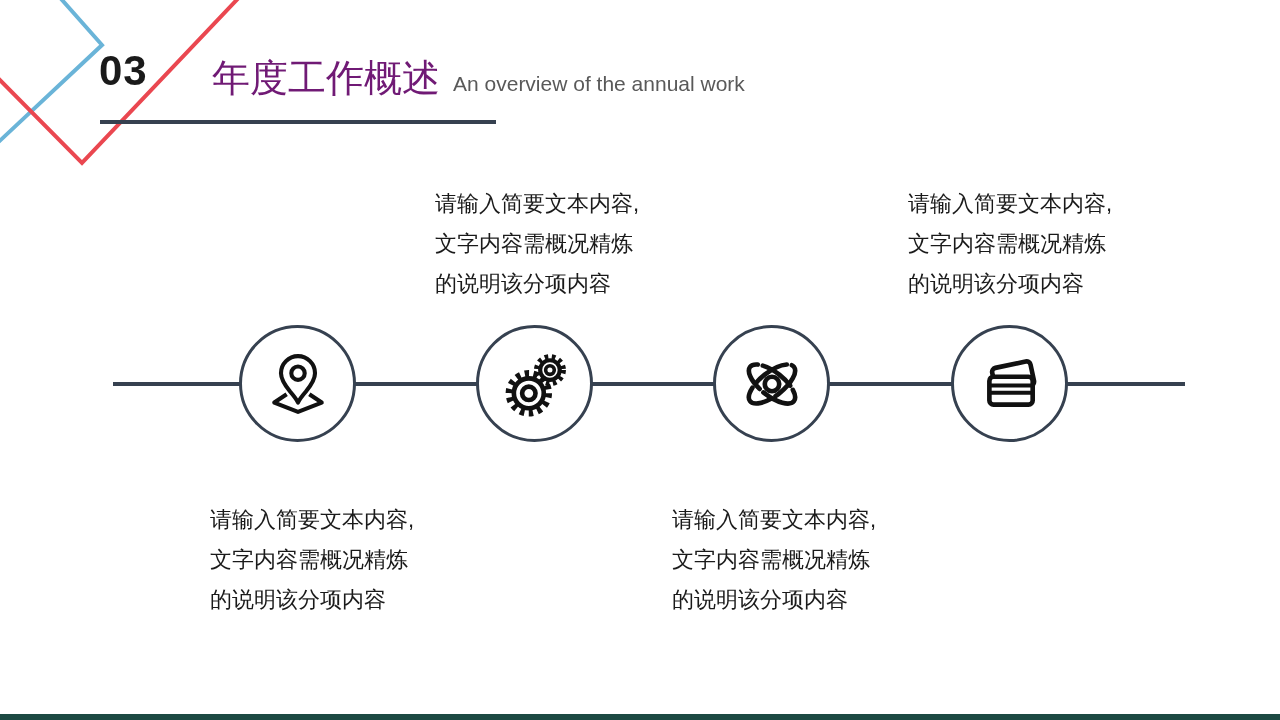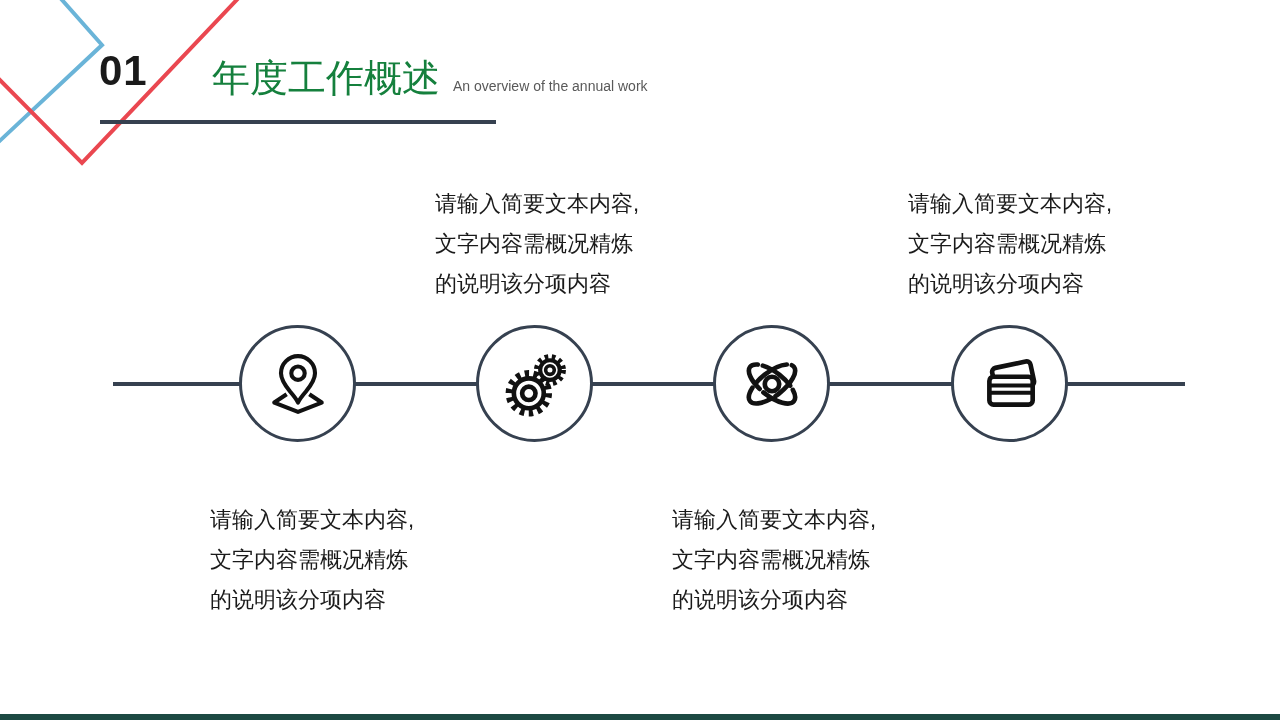--- a/index.html
+++ b/index.html
@@ -11,22 +11,22 @@
   }
   .corner-decor{position:absolute;left:0;top:0;z-index:1;}
   .section-number{
     position:absolute;left:99px;top:50px;z-index:3;
     font-size:42px;font-weight:700;line-height:1;color:#1a1a1a;letter-spacing:1px;
   }
   .title-row{
     position:absolute;left:212px;top:58px;z-index:3;
     display:flex;align-items:baseline;gap:13px;white-space:nowrap;
   }
-  .page-title{font-size:38px;line-height:1.1;color:#15803d;}
-  .page-subtitle{font-size:14px;color:#595959;}
+  .page-title{font-size:38px;line-height:1.1;color:#701a75;}
+  .page-subtitle{font-size:21px;color:#595959;}
   .title-underline{
     position:absolute;left:100px;top:120px;width:396px;height:4px;
     background:var(--accent);z-index:2;
   }
   .timeline-line{
     position:absolute;left:113px;top:382px;width:1072px;height:4px;
     background:var(--accent);z-index:1;
   }
   .node{
     position:absolute;top:325px;width:111px;height:111px;border-radius:50%;
@@ -49,21 +49,21 @@
   svg .ink{stroke:var(--ink);}
 </style>
 </head>
 <body>
 
 <svg class="corner-decor" width="280" height="200" viewBox="0 0 280 200">
   <polyline points="55,-8 102,45 -10,150" fill="none" stroke="var(--blue)" stroke-width="4"></polyline>
   <polyline points="248,-12 82,163 -10,70" fill="none" stroke="var(--red)" stroke-width="4"></polyline>
 </svg>
 
-<div class="section-number">01</div>
+<div class="section-number">03</div>
 
 <div class="title-row">
   <span class="page-title">年度工作概述</span>
   <span class="page-subtitle">An overview of the annual work</span>
 </div>
 
 <div class="title-underline"></div>
 
 <div class="timeline-line"></div>
 

